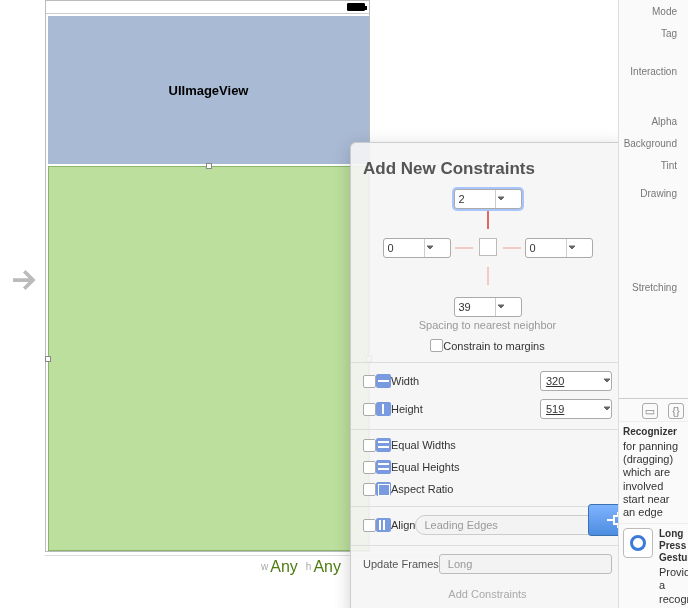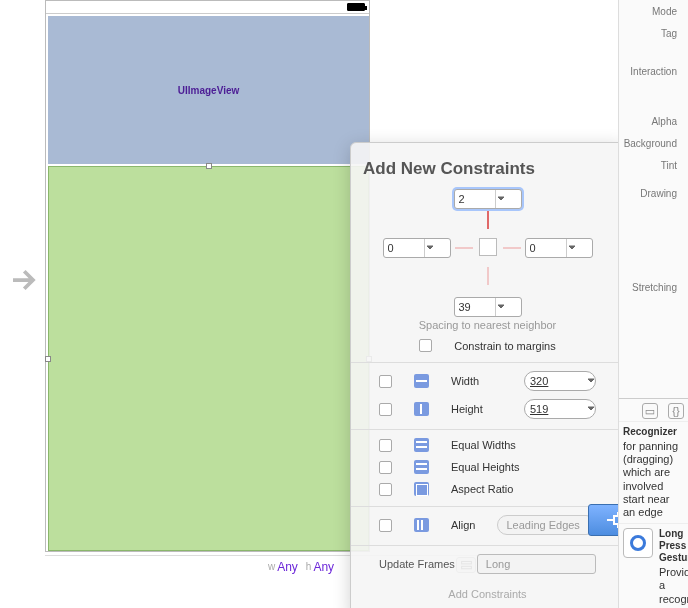--- a/index.html
+++ b/index.html
@@ -6,34 +6,34 @@
   body { width: 688px; height: 608px; background: #fff; position: relative; overflow: hidden; }
 
   
   .canvas-wrap { position: absolute; left: 45px; top: 0; width: 335px; height: 555px; }
   .device { position: absolute; left: 0; top: 0; width: 325px; height: 552px; border: 1px solid #bbb; background: #fff; }
   .statusbar { position: absolute; left: 0; top: 0; right: 0; height: 13px; border-bottom: 1px solid #ccc; display: flex; justify-content: flex-end; align-items: center; padding-right: 4px; }
   .battery { width: 18px; height: 8px; border: 1px solid #000; border-radius: 1px; position: relative; background: #000; }
   .battery::after { content:""; position:absolute; right:-3px; top:2px; width:2px; height:4px; background:#000; }
 
   .uiimage { position: absolute; left: 2px; top: 15px; width: 321px; height: 148px; background: #a9bad4; display:flex; align-items:center; justify-content:center; }
-  .uiimage span { color:#4c1d95; font-weight:600; font-size:10px; }
+  .uiimage span { color:#000000; font-weight:600; font-size:13px; }
 
   .green { position:absolute; left:2px; top:165px; width:321px; height:385px; background:#bcdf9d; border:1px solid #8ab66b; }
   .handle { position:absolute; width:6px; height:6px; background:#fff; border:1px solid #888; }
   .h-top { left:50%; top:-4px; margin-left:-3px; }
   .h-left { left:-4px; top:50%; margin-top:-3px; }
   .h-right { right:-4px; top:50%; margin-top:-3px; }
 
   .arrow { position:absolute; left:8px; top:265px; width:30px; height:30px; }
   .arrow svg { width:30px; height:30px; stroke:#bbb; fill:none; stroke-width:3; }
 
   .sizeclass { position:absolute; left:45px; top:555px; width:510px; height:22px; border-top:1px solid #ddd; display:flex; align-items:center; justify-content:center; color:#777; }
   .sizeclass .small { color:#aaa; font-size:10px; margin: 0 2px;}
-  .sizeclass .any { font-size:12px; color:#6d28d9; }
+  .sizeclass .any { font-size:16px; color:#4d7c0f; }
 
   .pinbar { position:absolute; right:134px; top:557px; display:flex; gap:6px; align-items:center; }
   .pinbtn { width:20px; height:16px; border:1px solid #aaa; border-radius:3px; display:flex; align-items:center; justify-content:center; background:#f5f5f5; }
   .pinbtn svg { width:13px; height:13px; stroke:#555; fill:none; stroke-width:1.3; }
   .cursor { position:absolute; left:486px; top:560px; font-size:14px; color:#000; pointer-events:none; }
 
   
   .popover { position:absolute; left:350px; top:142px; width:275px; background:rgba(245,245,245,0.9); border:1px solid #ccc; border-radius:6px; box-shadow:0 4px 18px rgba(0,0,0,0.18); padding:10px 0 12px; }
   .pop-title { font-weight:600; font-size:17px; color:#555; padding:6px 12px 10px; }
   .cross { position:relative; width:210px; height:100px; margin:0 auto; }
@@ -45,31 +45,31 @@
   .centerbox { position:absolute; left:50%; top:50%; width:18px; height:18px; margin-left:-9px; margin-top:-1px; border:1px solid #bbb; background:#fff; }
   .spin { position:absolute; height:20px; border:1px solid #aaa; border-radius:3px; background:#fff; display:flex; align-items:center; }
   .spin input { border:none; width:40px; padding:2px 4px; outline:none; background:transparent; }
   .spin .dd { width:12px; height:100%; border-left:1px solid #ccc; display:flex; align-items:center; justify-content:center; }
   .dd svg { width:8px; height:8px; stroke:#666; fill:#666; }
   .spin.topv { left:50%; top:0; margin-left:-34px; width:68px; box-shadow:0 0 0 2px rgba(90,150,255,0.5); }
   .spin.leftv { left:0; top:50%; margin-top:-1px; width:68px; }
   .spin.rightv { right:0; top:50%; margin-top:-1px; width:68px; }
   .spin.botv { left:50%; bottom:-28px; margin-left:-34px; width:68px; }
   .nnlabel { text-align:center; color:#999; font-size:11px; margin-top:30px; }
-  .row { display:flex; align-items:center; padding:4px 28px; gap:22px; }
+  .row { display:flex; align-items:center; padding:4px 12px; gap:0; }
   .row.sep { border-top:1px solid #ddd; margin-top:6px; padding-top:8px; }
   .chk { width:13px; height:13px; border:1px solid #aaa; border-radius:2px; background:#fff; flex-shrink:0; }
   .dimicon { width:15px; height:14px; background:#7a9ae0; border-radius:2px; flex-shrink:0; position:relative; }
   .dimicon::after { content:""; position:absolute; background:#fff; }
   .dim-w::after { left:2px; right:2px; top:6px; height:2px; }
   .dim-h::after { top:2px; bottom:2px; left:6px; width:2px; }
   .dim-eq::after { left:2px; right:2px; top:3px; height:2px; box-shadow:0 5px 0 #fff; }
   .dim-ar::after { left:2px; top:2px; width:10px; height:10px; border:1px solid #fff; background:transparent; }
   .dim-al::after { left:3px; top:2px; width:2px; height:10px; background:#fff; box-shadow:4px 0 0 #fff; }
-  .valbox { margin-left:auto; height:20px; width:72px; border:1px solid #aaa; border-radius:10px; background:#fff; display:flex; align-items:center;text-decoration:underline; }
+  .valbox { margin-left:auto; height:20px; width:72px; border:1px solid #aaa; border-radius:3px; background:#fff; display:flex; align-items:center;text-decoration:underline; }
   .valbox span { padding:0 5px; flex:1; }
   .sel { flex:1; height:20px; border:1px solid #ccc; border-radius:10px; background:#f3f3f3; padding:0 8px; display:flex; align-items:center; color:#999; }
   .sel.end { border-radius:3px; border:1px solid #bbb; }
   .addbtn { margin:6px 12px 0; text-align:center; color:#aaa; padding:4px; }
 
   
   .inspector { position:absolute; right:0; top:0; width:70px; height:608px; border-left:1px solid #ddd; background:#fafafa; overflow:hidden; }
   .insp-row { display:flex; align-items:center; height:22px; padding-left:2px; gap:11px; white-space:nowrap; }
   .insp-row .lbl { color:#777; font-size:10px; width:56px; text-align:right; flex-shrink:0; }
   .ck { width:12px; height:12px; border:1px solid #888; border-radius:2px; background:#fff; flex-shrink:0; position:relative; }

